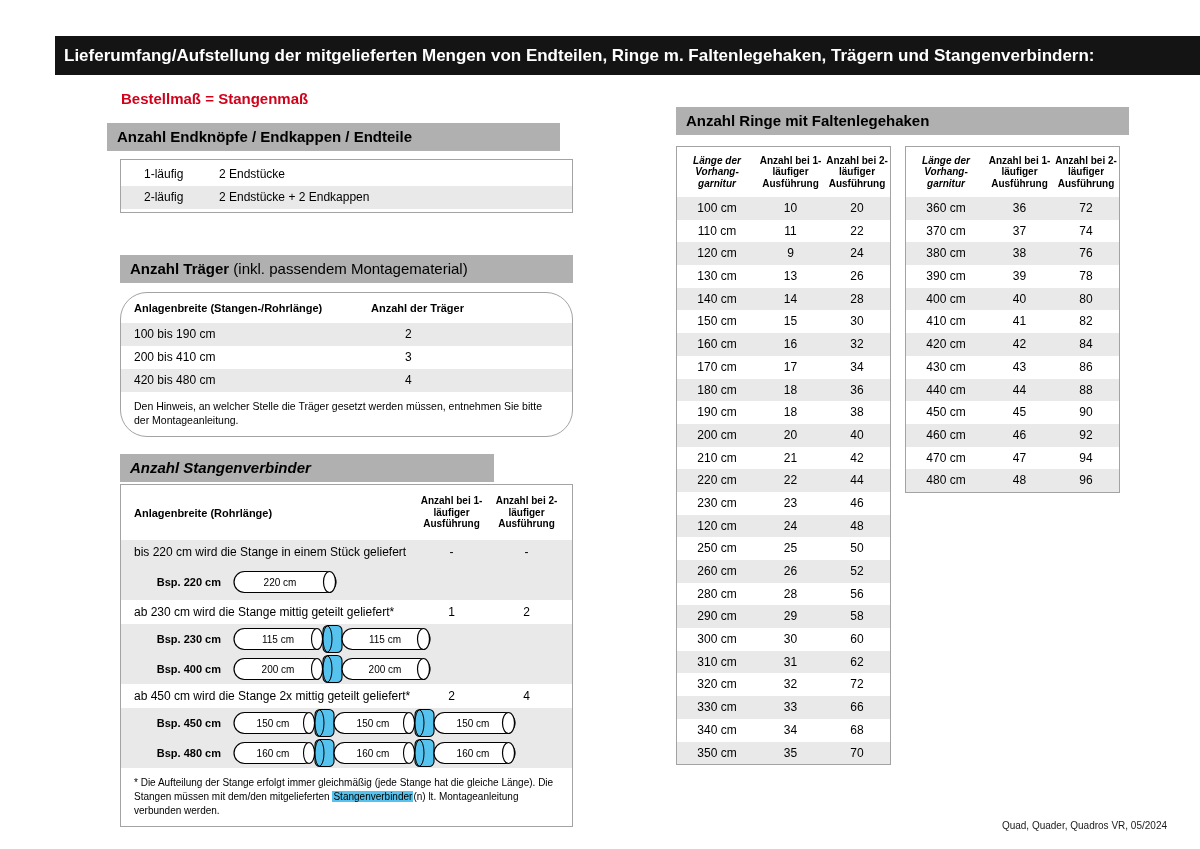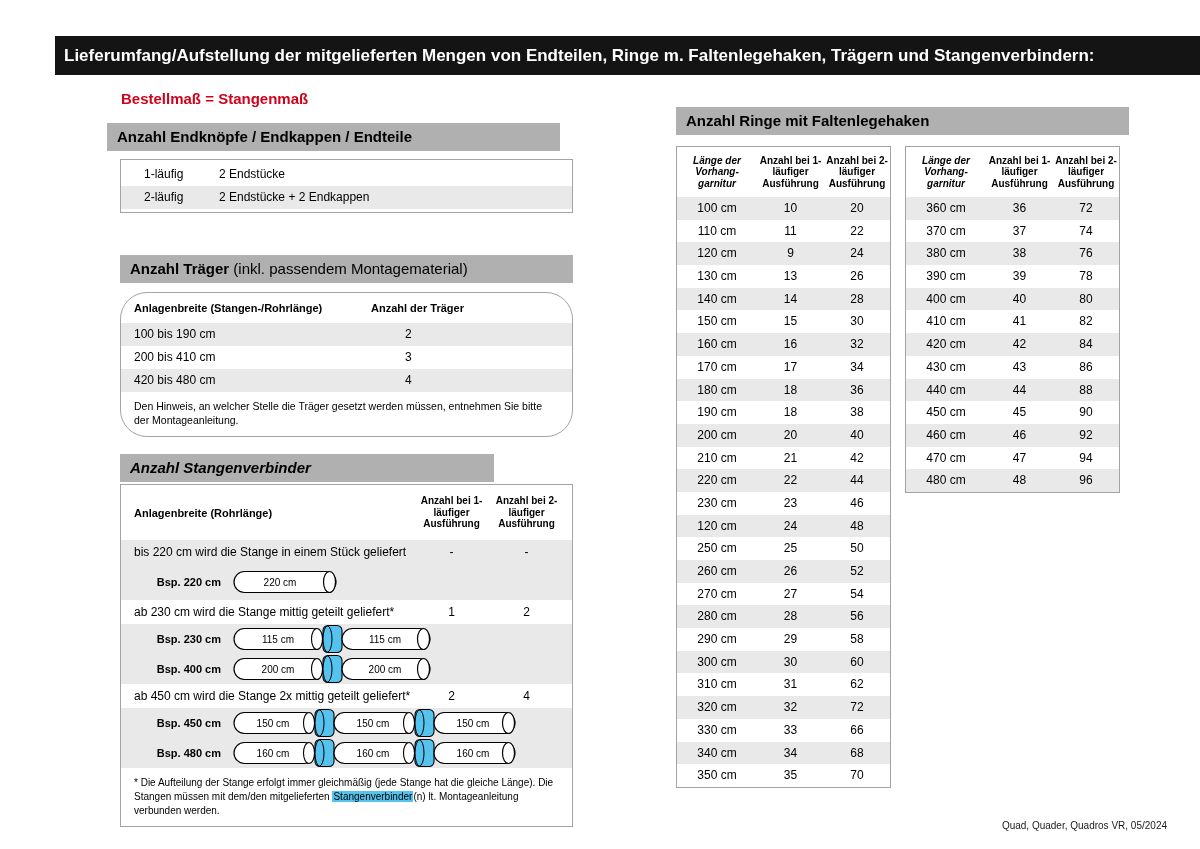--- a/index.html
+++ b/index.html
@@ -317,25 +317,20 @@
           <div class="rc2">25</div>
           <div class="rc3">50</div>
         </div>
 
         <div class="rrow">
           <div class="rc1">260 cm</div>
           <div class="rc2">26</div>
           <div class="rc3">52</div>
         </div>
 
-        <div class="rrow">
-          <div class="rc1">270 cm</div>
-          <div class="rc2">27</div>
-          <div class="rc3">54</div>
-        </div>
 
         <div class="rrow">
           <div class="rc1">280 cm</div>
           <div class="rc2">28</div>
           <div class="rc3">56</div>
         </div>
 
         <div class="rrow">
           <div class="rc1">290 cm</div>
           <div class="rc2">29</div>

